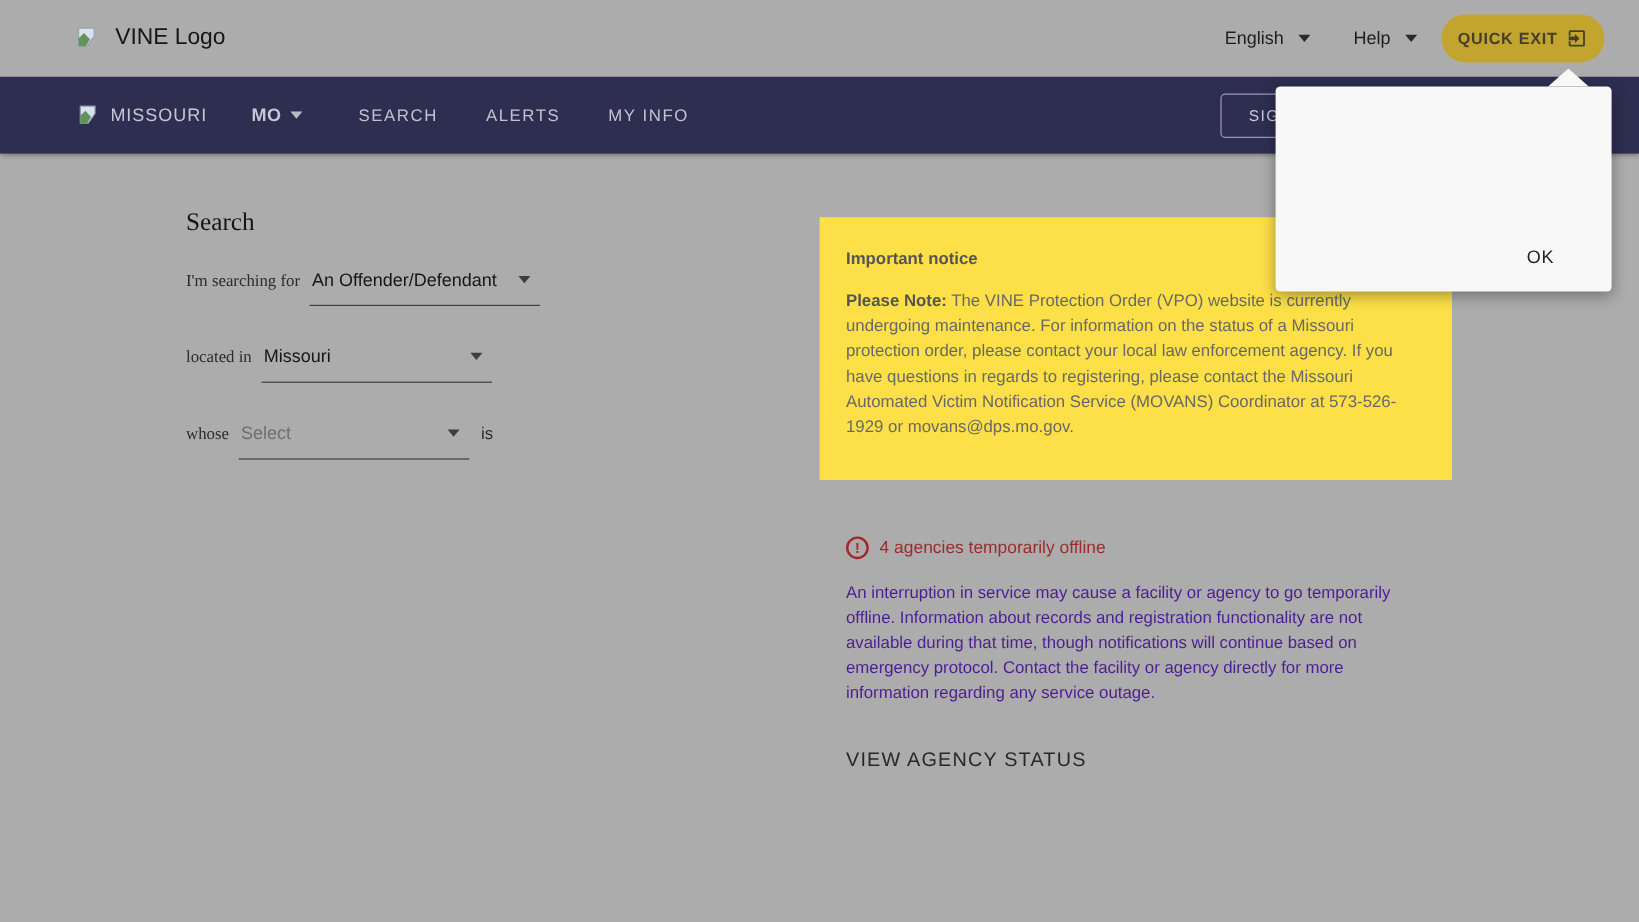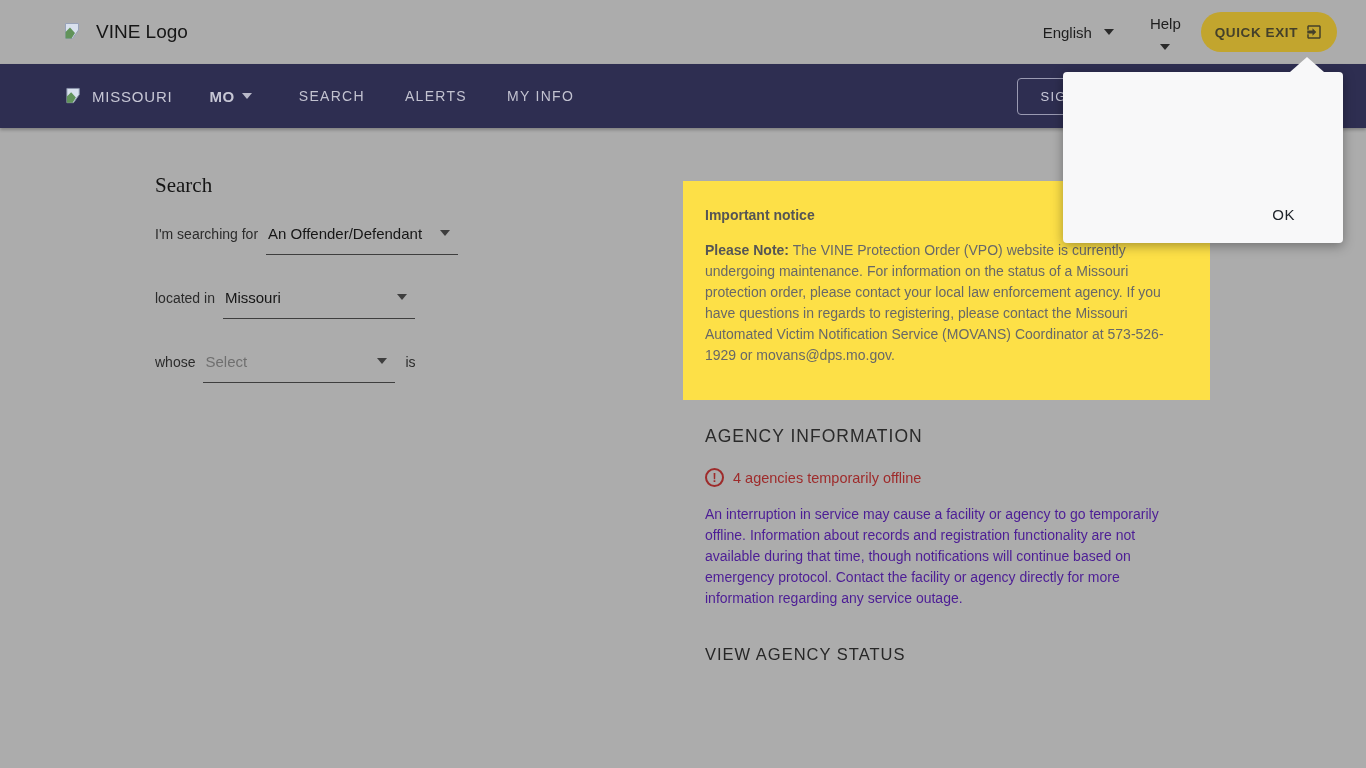--- a/index.html
+++ b/index.html
@@ -30,21 +30,21 @@
     display:flex; align-items:center; gap:12px;
     font-size:15px; color:#1e1e1e; cursor:pointer;
   }
   .caret {
     width:0; height:0;
     border-left:5px solid transparent;
     border-right:5px solid transparent;
     border-top:6px solid #2a2a2a;
   }
   .menu-english { margin-right:36px; }
-  .menu-help { margin-right:20px;flex-direction:column; }
+  .menu-help { margin-right:20px; }
   .quick-exit {
     height:40px; padding:0 14px;
     background:#c2a52e; border:none; border-radius:20px;
     display:flex; align-items:center; gap:7px;
     font-family:"Liberation Sans", sans-serif;
     font-size:13.5px; font-weight:bold; letter-spacing:.6px;
     color:#44402a; cursor:pointer;
   }
   .quick-exit svg { display:block; }
 
@@ -81,21 +81,21 @@
   
   .search-form { position:absolute; left:155px; top:173px; width:460px; }
   .search-title {
     font-family:"Liberation Serif", serif;
     font-size:21px; font-weight:normal; color:#141414;
   }
   .form-row { position:absolute; display:flex; align-items:baseline; }
   .row-1 { top:52px; left:0; }
   .row-2 { top:116px; left:0; }
   .row-3 { top:180px; left:0; }
-  .form-label { font-size:14px; color:#2b2b2b; }
+  .form-label { font-size:14px; color:#2b2b2b;font-family:Liberation Serif, serif; }
   .picker {
     position:relative; width:192px; margin-left:8px;
     border-bottom:1px solid #3e3e3e; padding:0 0 11px 2px;
     cursor:pointer;
   }
   .picker-value { font-size:15px; color:#161616; }
   .picker-value.placeholder { color:#6f6f6f; }
   .picker .caret {
     position:absolute; right:8px; top:5px;
     border-top-color:#3e3e3e;
@@ -256,21 +256,20 @@
   <div class="notice-title">Important notice</div>
   <p class="notice-body"><span class="notice-bold">Please Note:</span><span> The VINE Protection Order (VPO) website is currently
 undergoing maintenance. For information on the status of a Missouri
 protection order, please contact your local law enforcement agency. If you
 have questions in regards to registering, please contact the Missouri
 Automated Victim Notification Service (MOVANS) Coordinator at 573-526-
 1929 or movans@dps.mo.gov.</span></p>
 </section>
 
 <section class="agency">
-  <h2 class="agency-title">AGENCY INFORMATION</h2>
   <div class="agency-alert">
     <span class="alert-icon">!</span>
     <span class="agency-alert-text">4 agencies temporarily offline</span>
   </div>
   <p class="agency-body">An interruption in service may cause a facility or agency to go temporarily
 offline. Information about records and registration functionality are not
 available during that time, though notifications will continue based on
 emergency protocol. Contact the facility or agency directly for more
 information regarding any service outage.</p>
   <a class="agency-view">VIEW AGENCY STATUS</a>

